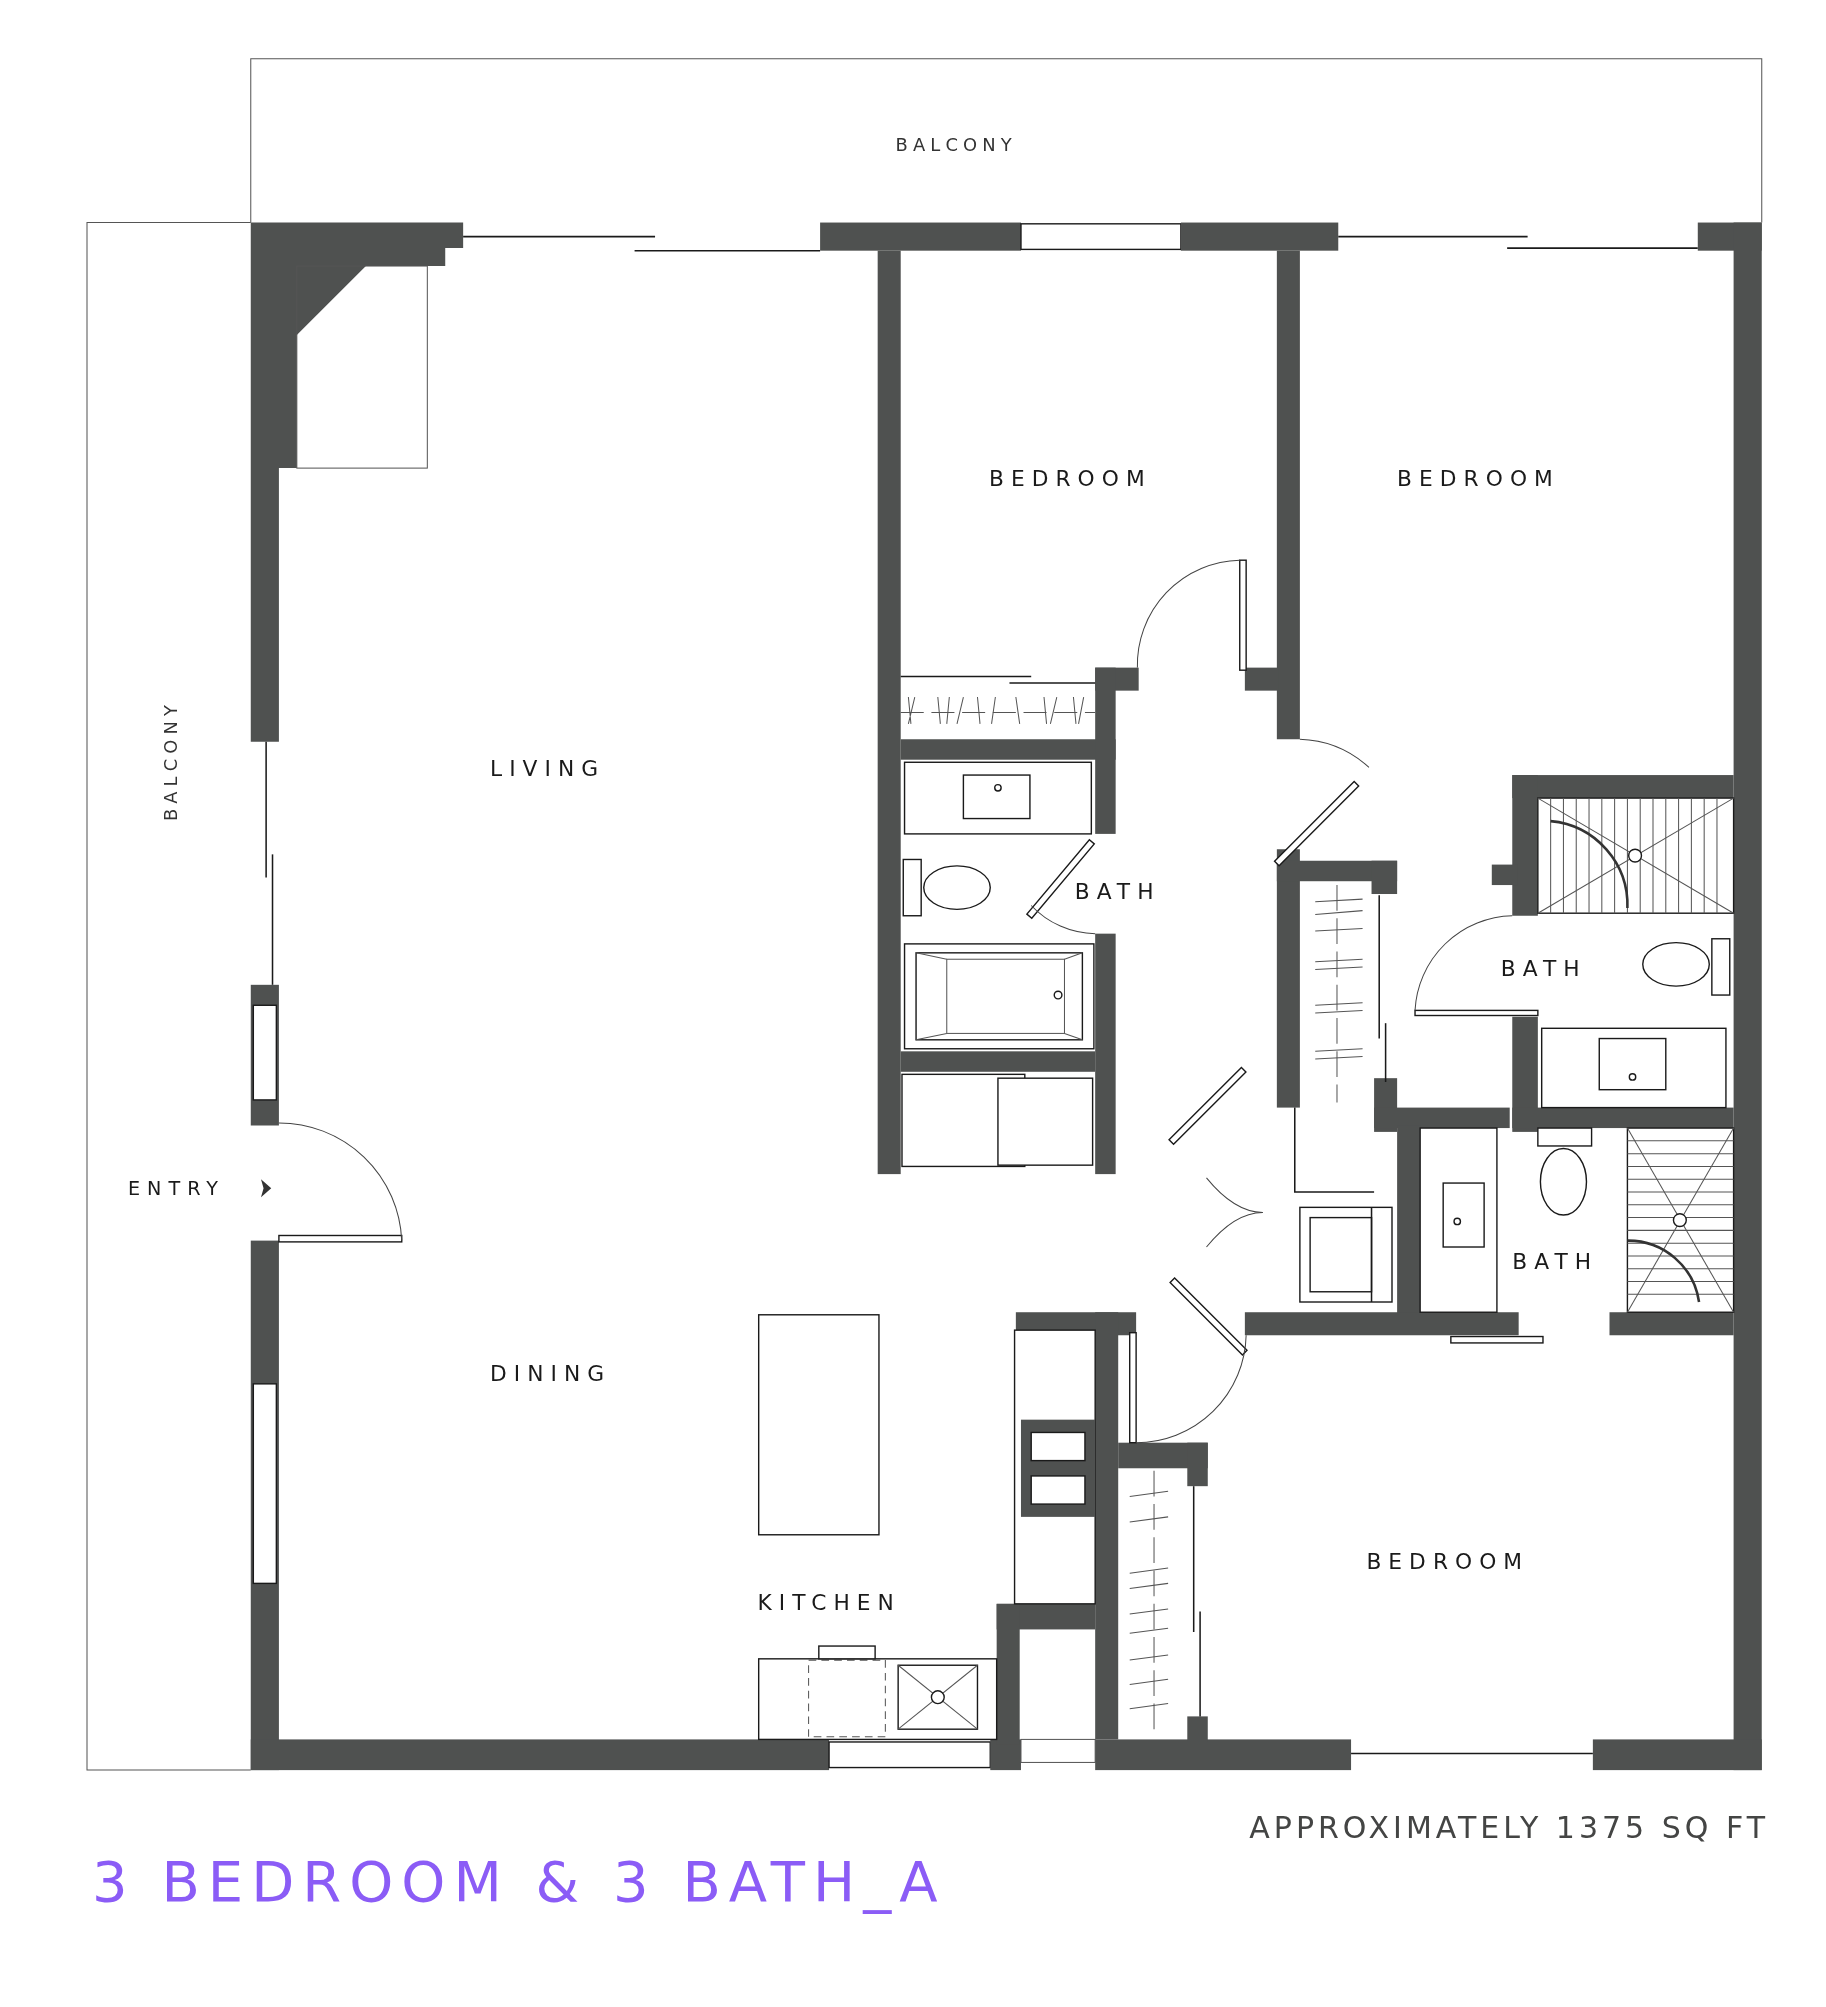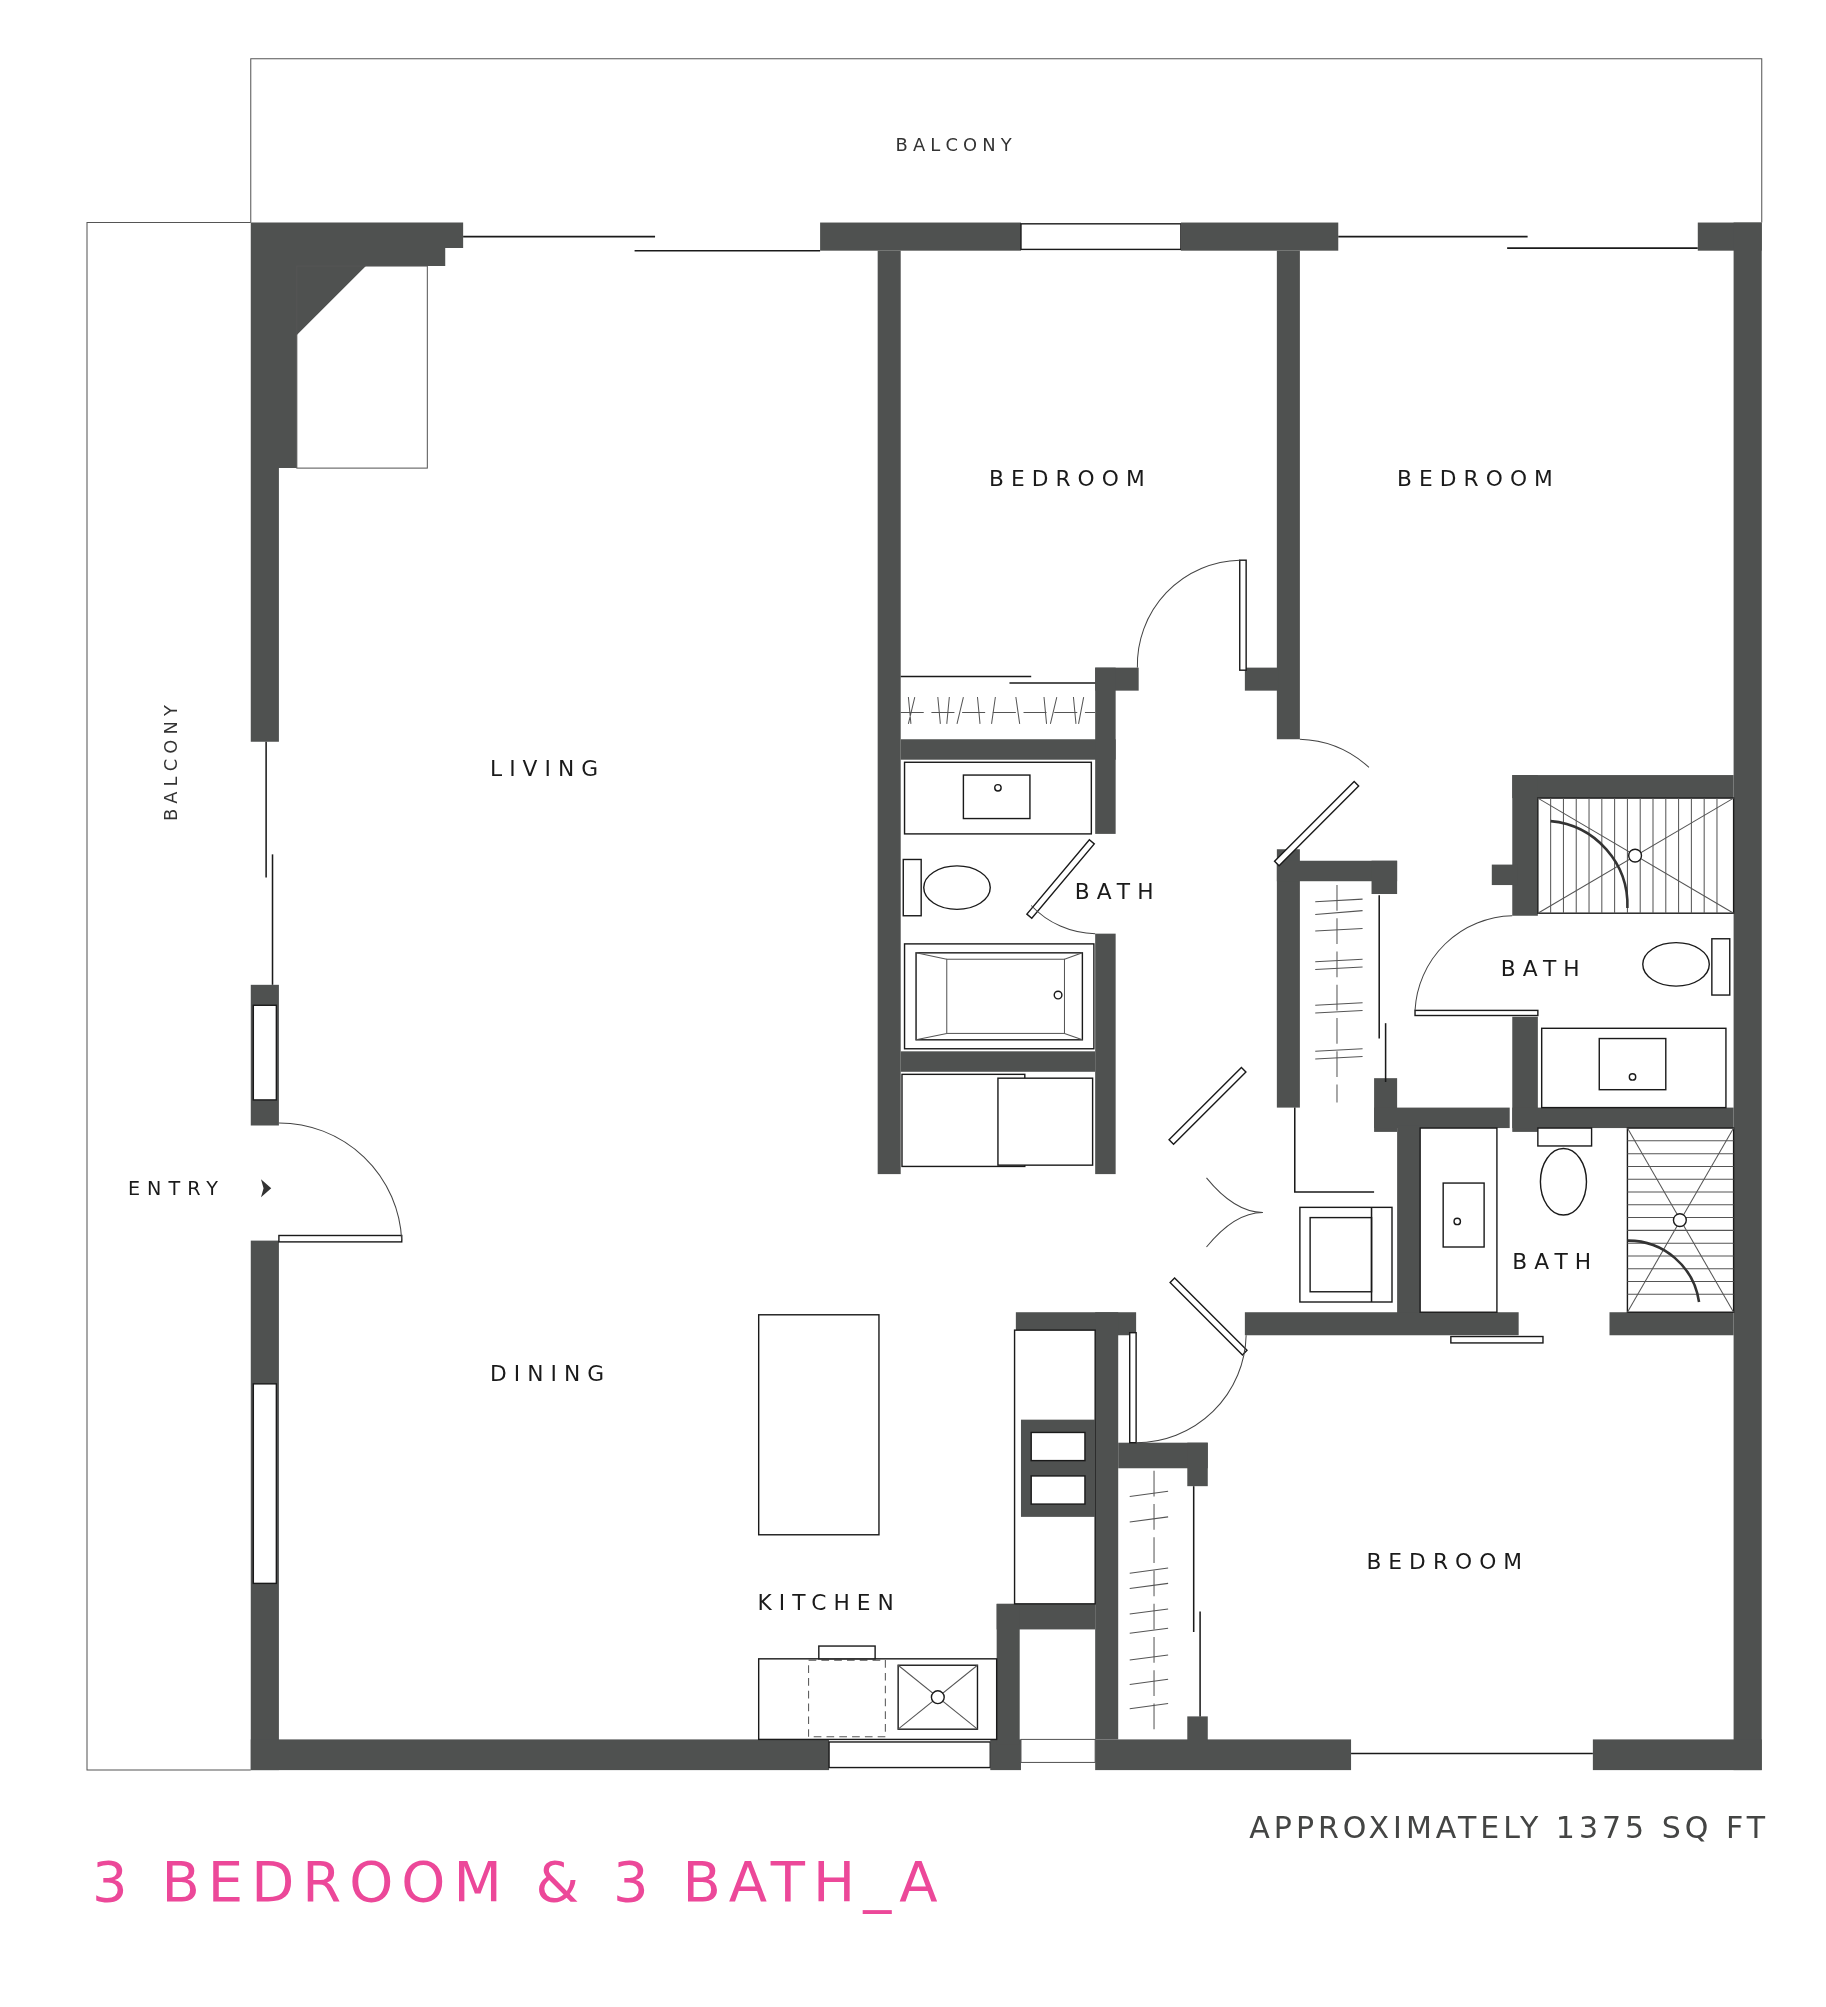--- a/index.html
+++ b/index.html
@@ -6,21 +6,21 @@
   body { width: 1827px; height: 2008px; position: relative; overflow: hidden; }
   .plan { position: absolute; left: 0; top: 0; width: 1827px; height: 2008px; }
   .wall { fill: #4f5150; }
   .thin { fill: none; stroke: #1a1a1a; stroke-width: 1.2; }
   .hair { fill: none; stroke: #555; stroke-width: 0.8; }
   .arc { fill: none; stroke: #444; stroke-width: 0.8; }
   .leaf { fill: #ffffff; stroke: #1a1a1a; stroke-width: 1.1; }
   .fix { fill: #ffffff; stroke: #1a1a1a; stroke-width: 1.1; }
   .room-label { font-family: "DejaVu Sans", sans-serif; font-size: 17px; letter-spacing: 5.5px; fill: #1a1a1a; }
   .balcony-label { font-family: "DejaVu Sans", sans-serif; font-size: 14px; letter-spacing: 4px; fill: #333; }
-  .title { position: absolute; left: 92px; top: 1849px; font-family: "DejaVu Sans", sans-serif; font-size: 56px; letter-spacing: 8px; color: #ec4899; white-space: nowrap; }
+  .title { position: absolute; left: 92px; top: 1849px; font-family: "DejaVu Sans", sans-serif; font-size: 56px; letter-spacing: 8px; color: #8b5cf6; white-space: nowrap; }
   .area { position: absolute; right: 58px; top: 1810px; font-family: "DejaVu Sans", sans-serif; font-size: 30px; letter-spacing: 4px; color: #444544; white-space: nowrap; }
 </style>
 </head>
 <body>
 
 <svg class="plan" viewBox="0 0 1428 1570" preserveAspectRatio="none" xmlns="http://www.w3.org/2000/svg">
 
   <g>
     <polyline class="hair" points="196,174 196,46 1377,46 1377,174"></polyline>
   </g>

